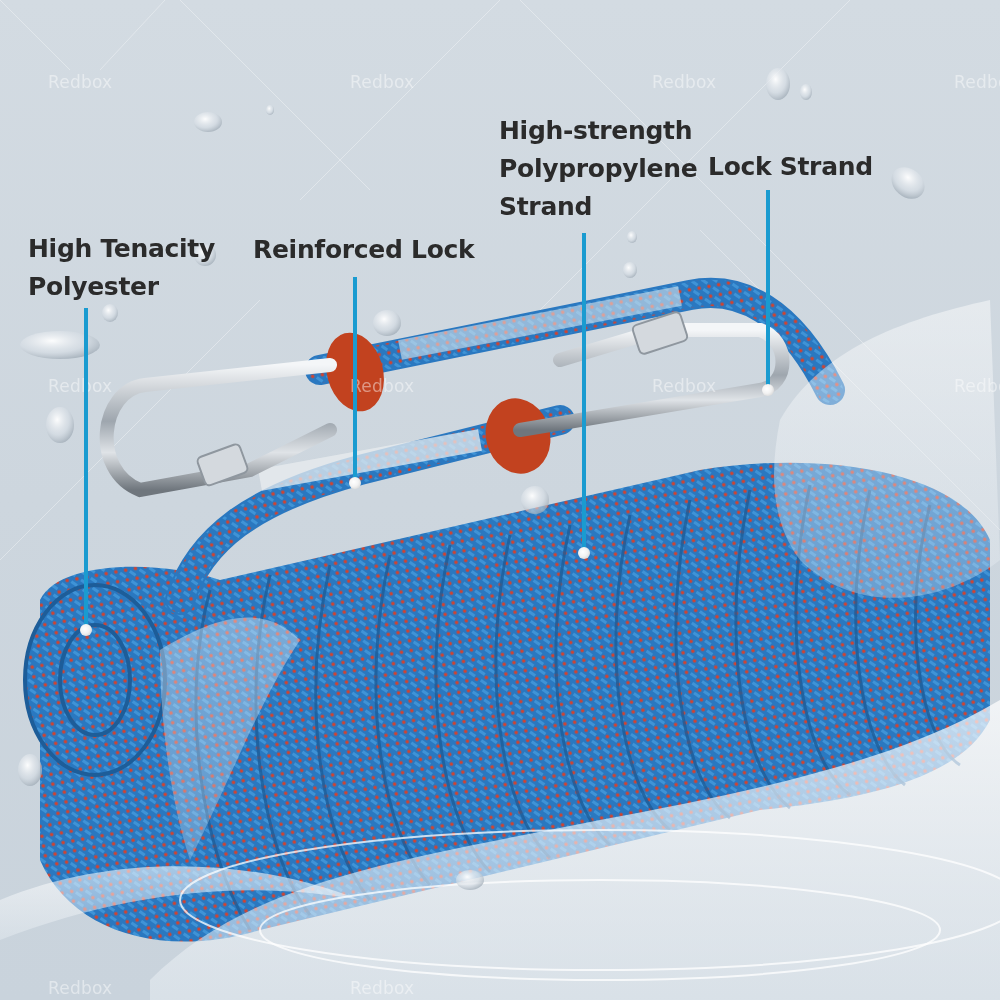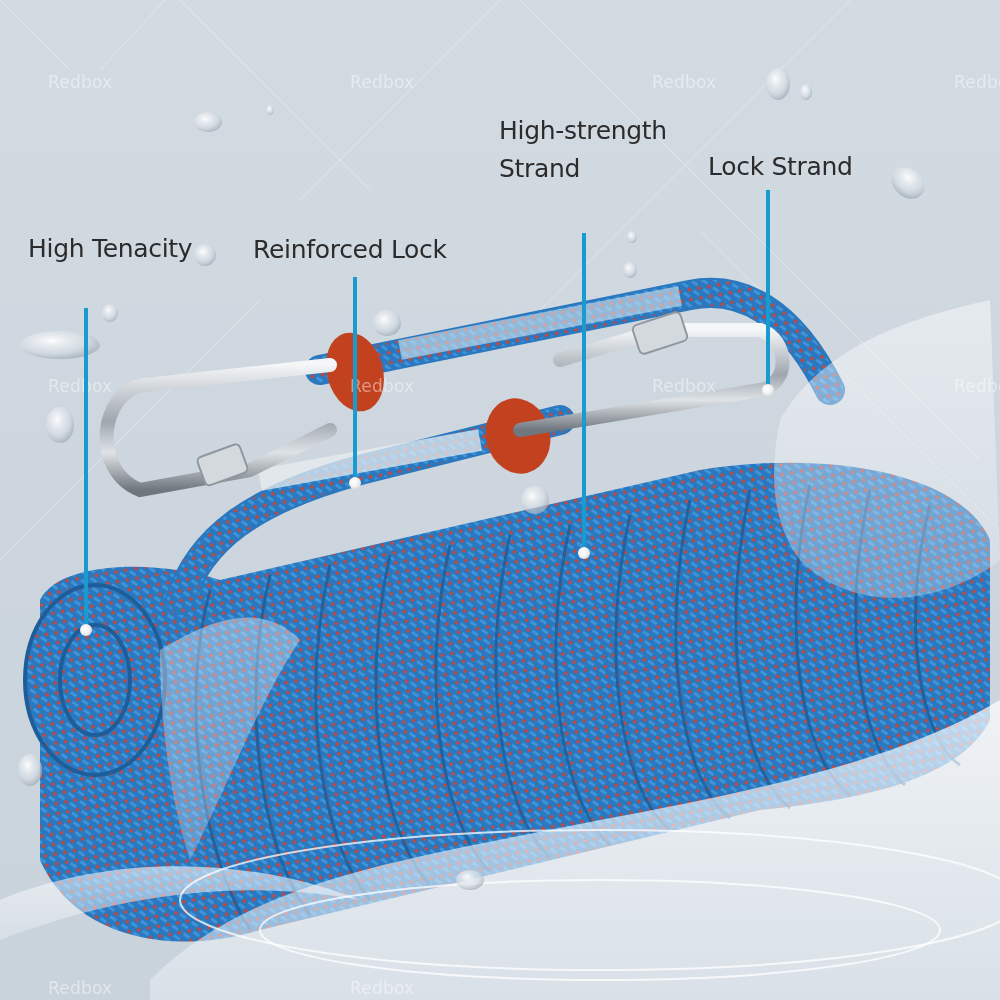--- a/index.html
+++ b/index.html
@@ -1,20 +1,20 @@
 <!DOCTYPE html>
 <html><head>
 <meta charset="utf-8">
 <style>
   html, body { margin: 0; padding: 0; }
   body { width: 1000px; height: 1000px; overflow: hidden; font-family: "DejaVu Sans", sans-serif; }
   .stage { position: relative; width: 1000px; height: 1000px; background: linear-gradient(180deg, #d3dbe2 0%, #cdd6de 50%, #c9d3dc 100%); overflow: hidden; }
   .art { position: absolute; left: 0; top: 0; width: 1000px; height: 1000px; }
   .watermark { position: absolute; font-family: "DejaVu Sans", sans-serif; font-size: 17px; color: rgba(255,255,255,0.45); letter-spacing: 0.2px; }
-  .callout-label { position: absolute; color: #2b2b2b; font-size: 25px; line-height: 38px; font-family: "DejaVu Sans", sans-serif; letter-spacing: -0.3px; }
+  .callout-label { position: absolute; color: #2b2b2b; font-size: 25px; line-height: 38px; font-family: "DejaVu Sans", sans-serif; letter-spacing: -0.3px; font-weight: bold; }
   .leader { position: absolute; width: 4px; background: #1a9bd0; }
   .dot { position: absolute; width: 12px; height: 12px; border-radius: 50%; background: radial-gradient(circle at 40% 40%, #ffffff 0%, #f2f2f2 45%, #c9c9c9 100%); }
 </style>
 </head>
 <body>
 
 <div class="stage">
 
   <svg class="art" viewBox="0 0 1000 1000" xmlns="http://www.w3.org/2000/svg">
     <defs>
@@ -131,36 +131,38 @@
   <span class="watermark" style="left:48px;top:376px">Redbox</span>
   <span class="watermark" style="left:350px;top:376px">Redbox</span>
   <span class="watermark" style="left:652px;top:376px">Redbox</span>
   <span class="watermark" style="left:954px;top:376px">Redbox</span>
   <span class="watermark" style="left:48px;top:978px">Redbox</span>
   <span class="watermark" style="left:350px;top:978px">Redbox</span>
 
   <div>
     <div class="callout-label" style="left:28px;top:230px">
       <div>High Tenacity</div>
+      <div>Polyester</div>
     </div>
     <div class="leader" style="left:84px;top:308px;height:322px"></div>
     <div class="dot" style="left:80px;top:624px"></div>
   </div>
 
   <div>
     <div class="callout-label" style="left:253px;top:231px">
       <div>Reinforced Lock</div>
     </div>
     <div class="leader" style="left:353px;top:277px;height:206px"></div>
     <div class="dot" style="left:349px;top:477px"></div>
   </div>
 
   <div>
     <div class="callout-label" style="left:499px;top:112px">
       <div>High-strength</div>
+      <div>Polypropylene</div>
       <div>Strand</div>
     </div>
     <div class="leader" style="left:582px;top:233px;height:320px"></div>
     <div class="dot" style="left:578px;top:547px"></div>
   </div>
 
   <div>
     <div class="callout-label" style="left:708px;top:148px">
       <div>Lock Strand</div>
     </div>

